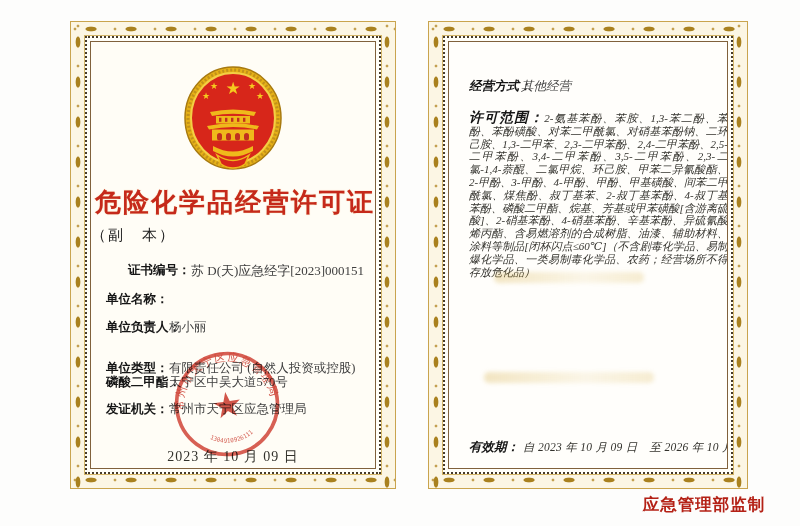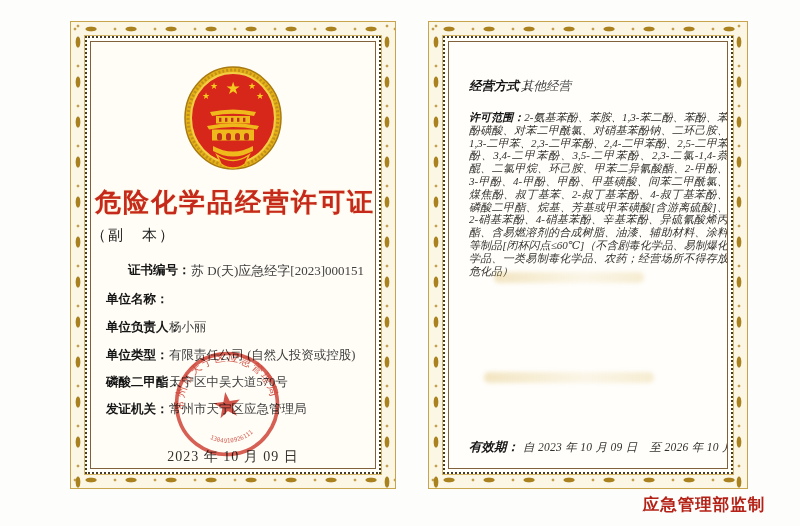--- a/index.html
+++ b/index.html
@@ -67,21 +67,21 @@
   .stamp{
     position:absolute;left:81px;top:307px;width:110px;height:110px;
     mix-blend-mode:multiply;transform:rotate(-8deg);
   }
   
   .rrow{position:absolute;left:0;right:0;}
   .scope{
     position:absolute;top:58px;left:20px;width:259px;
     font-size:11px;line-height:12.8px;color:#33322d;text-align:justify;
   }
-  .scope b{font-family:"Liberation Sans","DejaVu Sans",sans-serif;color:#161616;font-size:11px;}
+  .scope b{font-family:"Liberation Sans","DejaVu Sans",sans-serif;color:#161616;font-size:14px;}
   .validity{position:absolute;top:395px;left:20px;right:8px;white-space:nowrap;}
   .validity .lbl2{
     font-family:"Liberation Sans","DejaVu Sans",sans-serif;font-weight:bold;
     font-size:12.5px;color:#161616;
   }
   .validity .val2{font-size:11.5px;color:#33322d;letter-spacing:.3px;}
   .smudge{
     position:absolute;height:11px;border-radius:5px;filter:blur(2px);
     background:linear-gradient(90deg,rgba(213,172,62,.30),rgba(213,172,62,.10) 60%,rgba(213,172,62,.22));
   }
@@ -136,21 +136,21 @@
           <span class="val certno" style="left:100px">苏 D(天)应急经字[2023]000151</span>
         </div>
 
         <div class="lrow" style="top:249px">
           <span class="lbl" style="left:15px">单位名称：</span>
         </div>
         <div class="lrow" style="top:277px">
           <span class="lbl" style="left:15px">单位负责人：</span>
           <span class="val" style="left:78px">杨小丽</span>
         </div>
-        <div class="lrow" style="top:305px">
+        <div class="lrow" style="top:318px">
           <span class="lbl" style="left:15px">单位类型：</span>
           <span class="val" style="left:78px">有限责任公司 (自然人投资或控股)</span>
         </div>
         <div class="lrow" style="top:332px">
           <span class="lbl" style="left:15px">磷酸二甲酯：</span>
           <span class="val" style="left:78px">天宁区中吴大道570号</span>
         </div>
         <div class="lrow" style="top:359px">
           <span class="lbl" style="left:15px">发证机关：</span>
           <span class="val" style="left:78px">常州市天宁区应急管理局</span>

